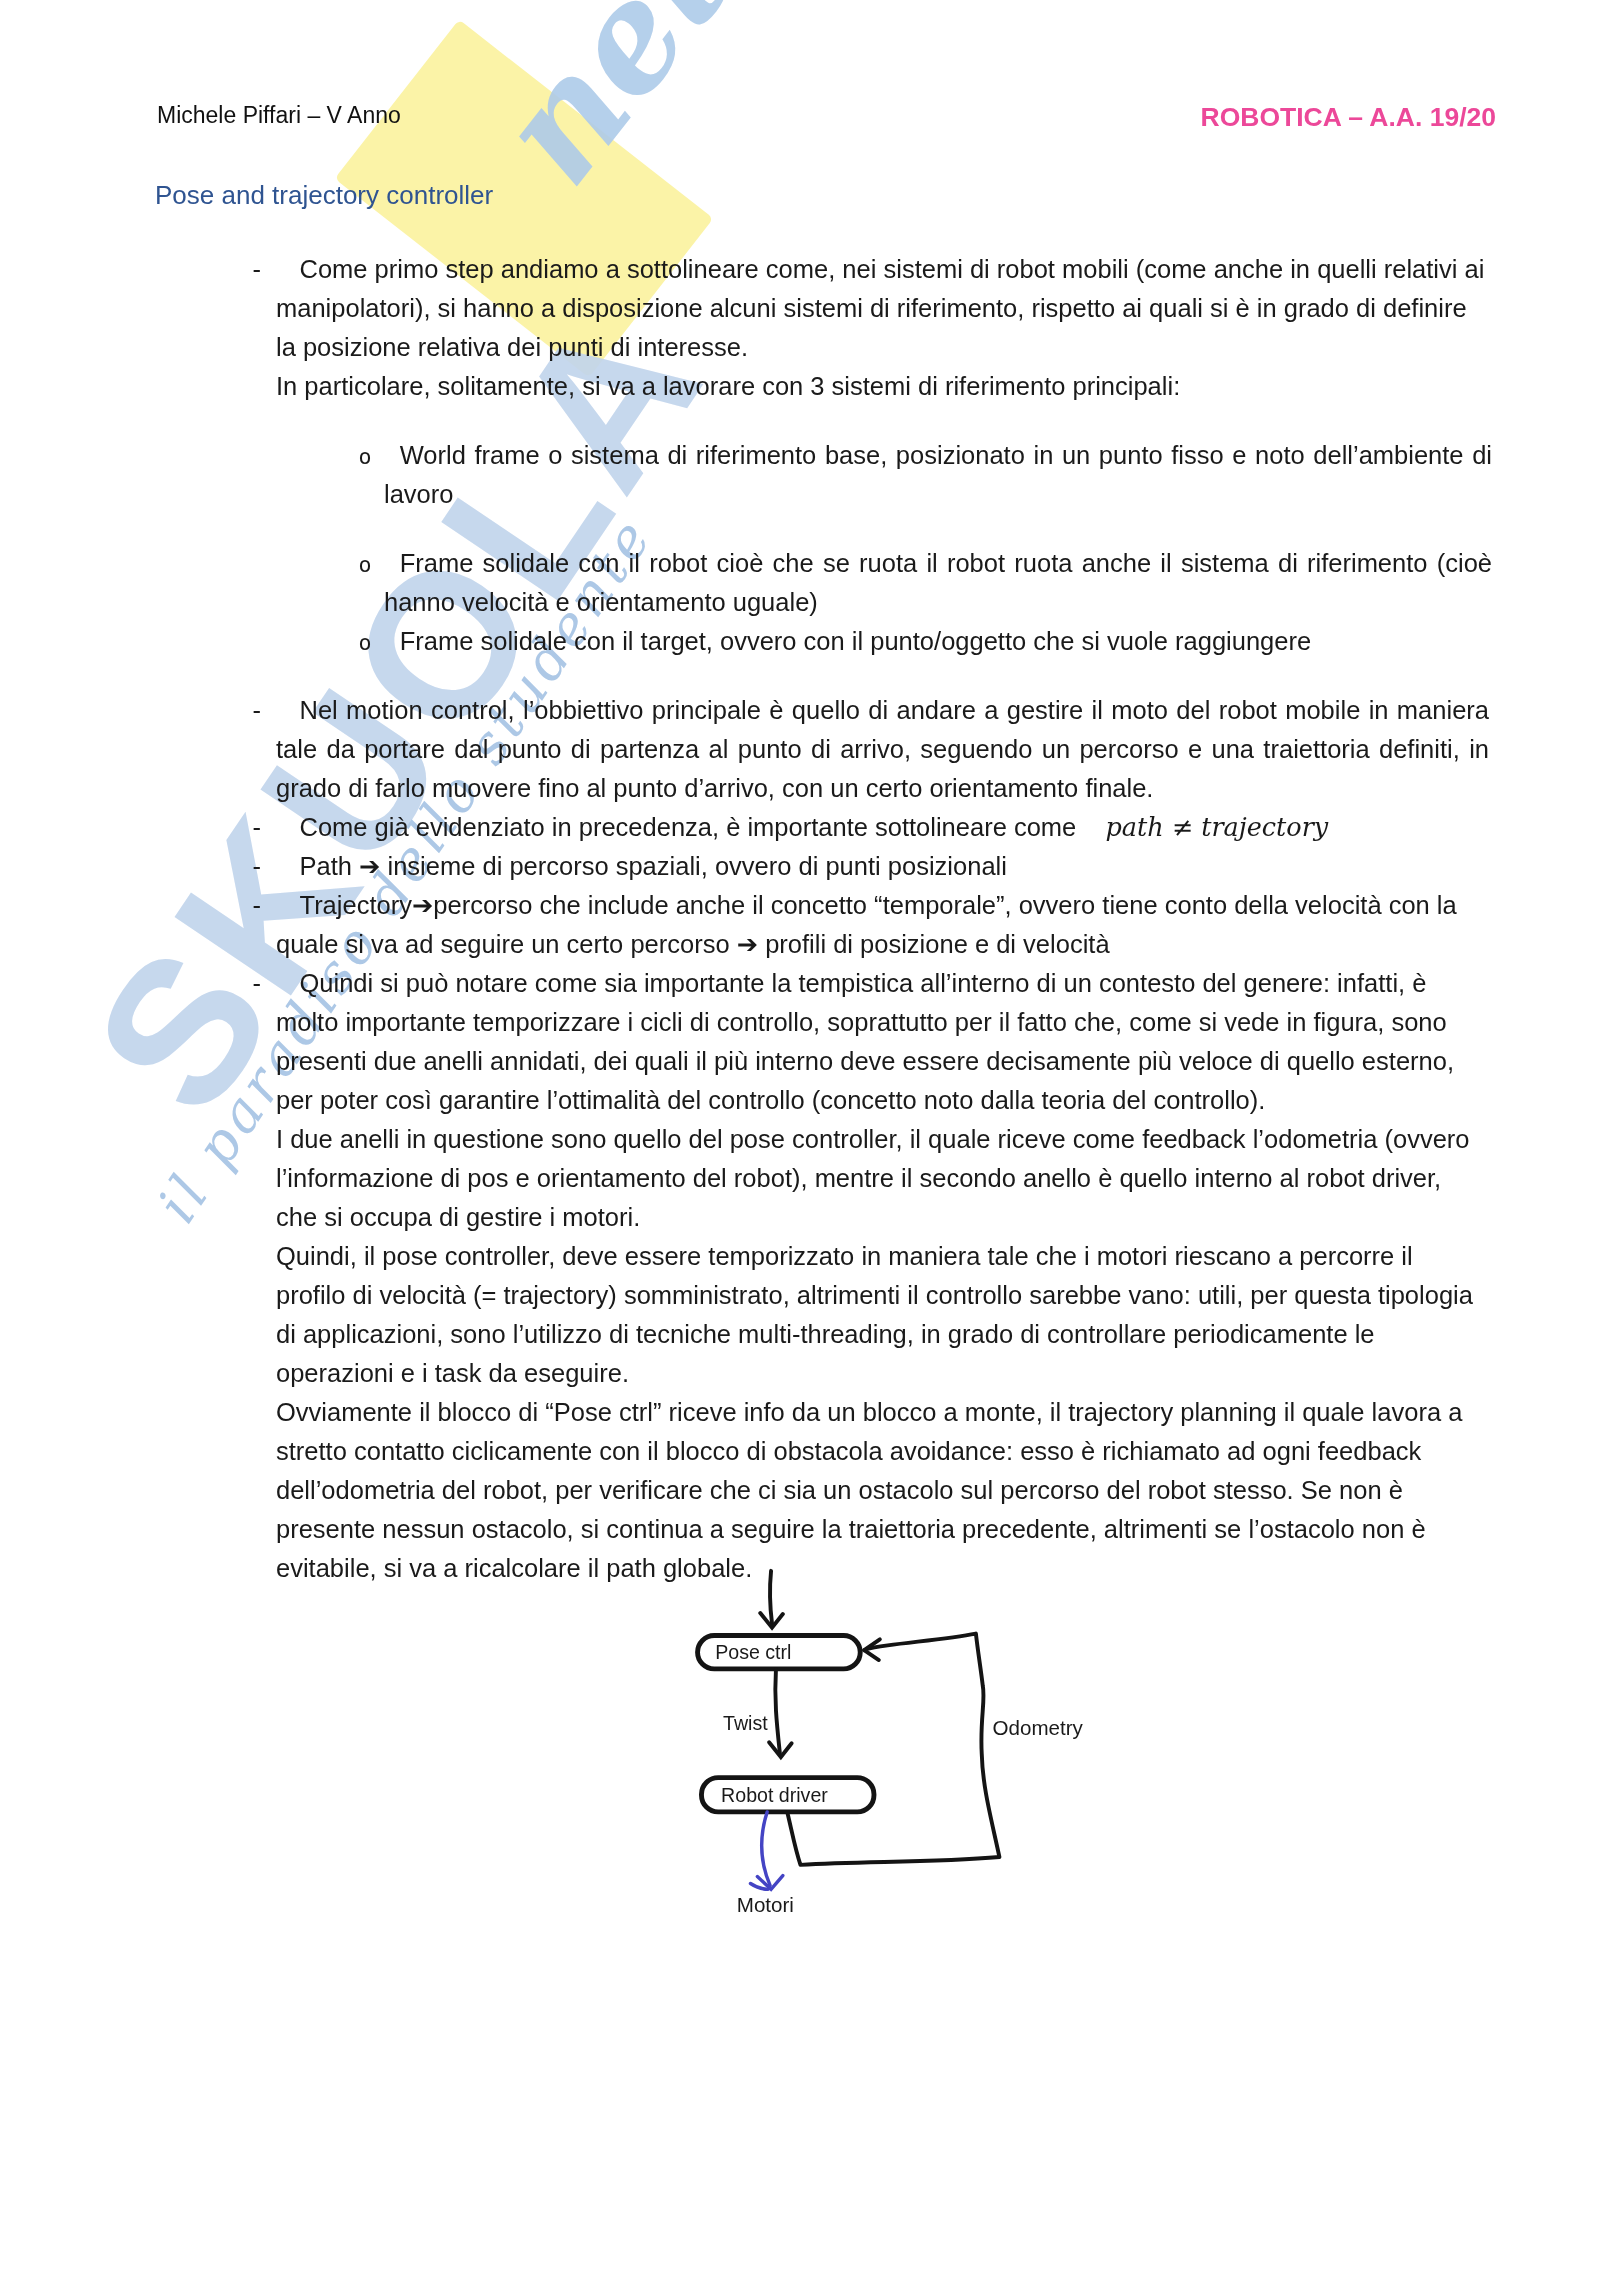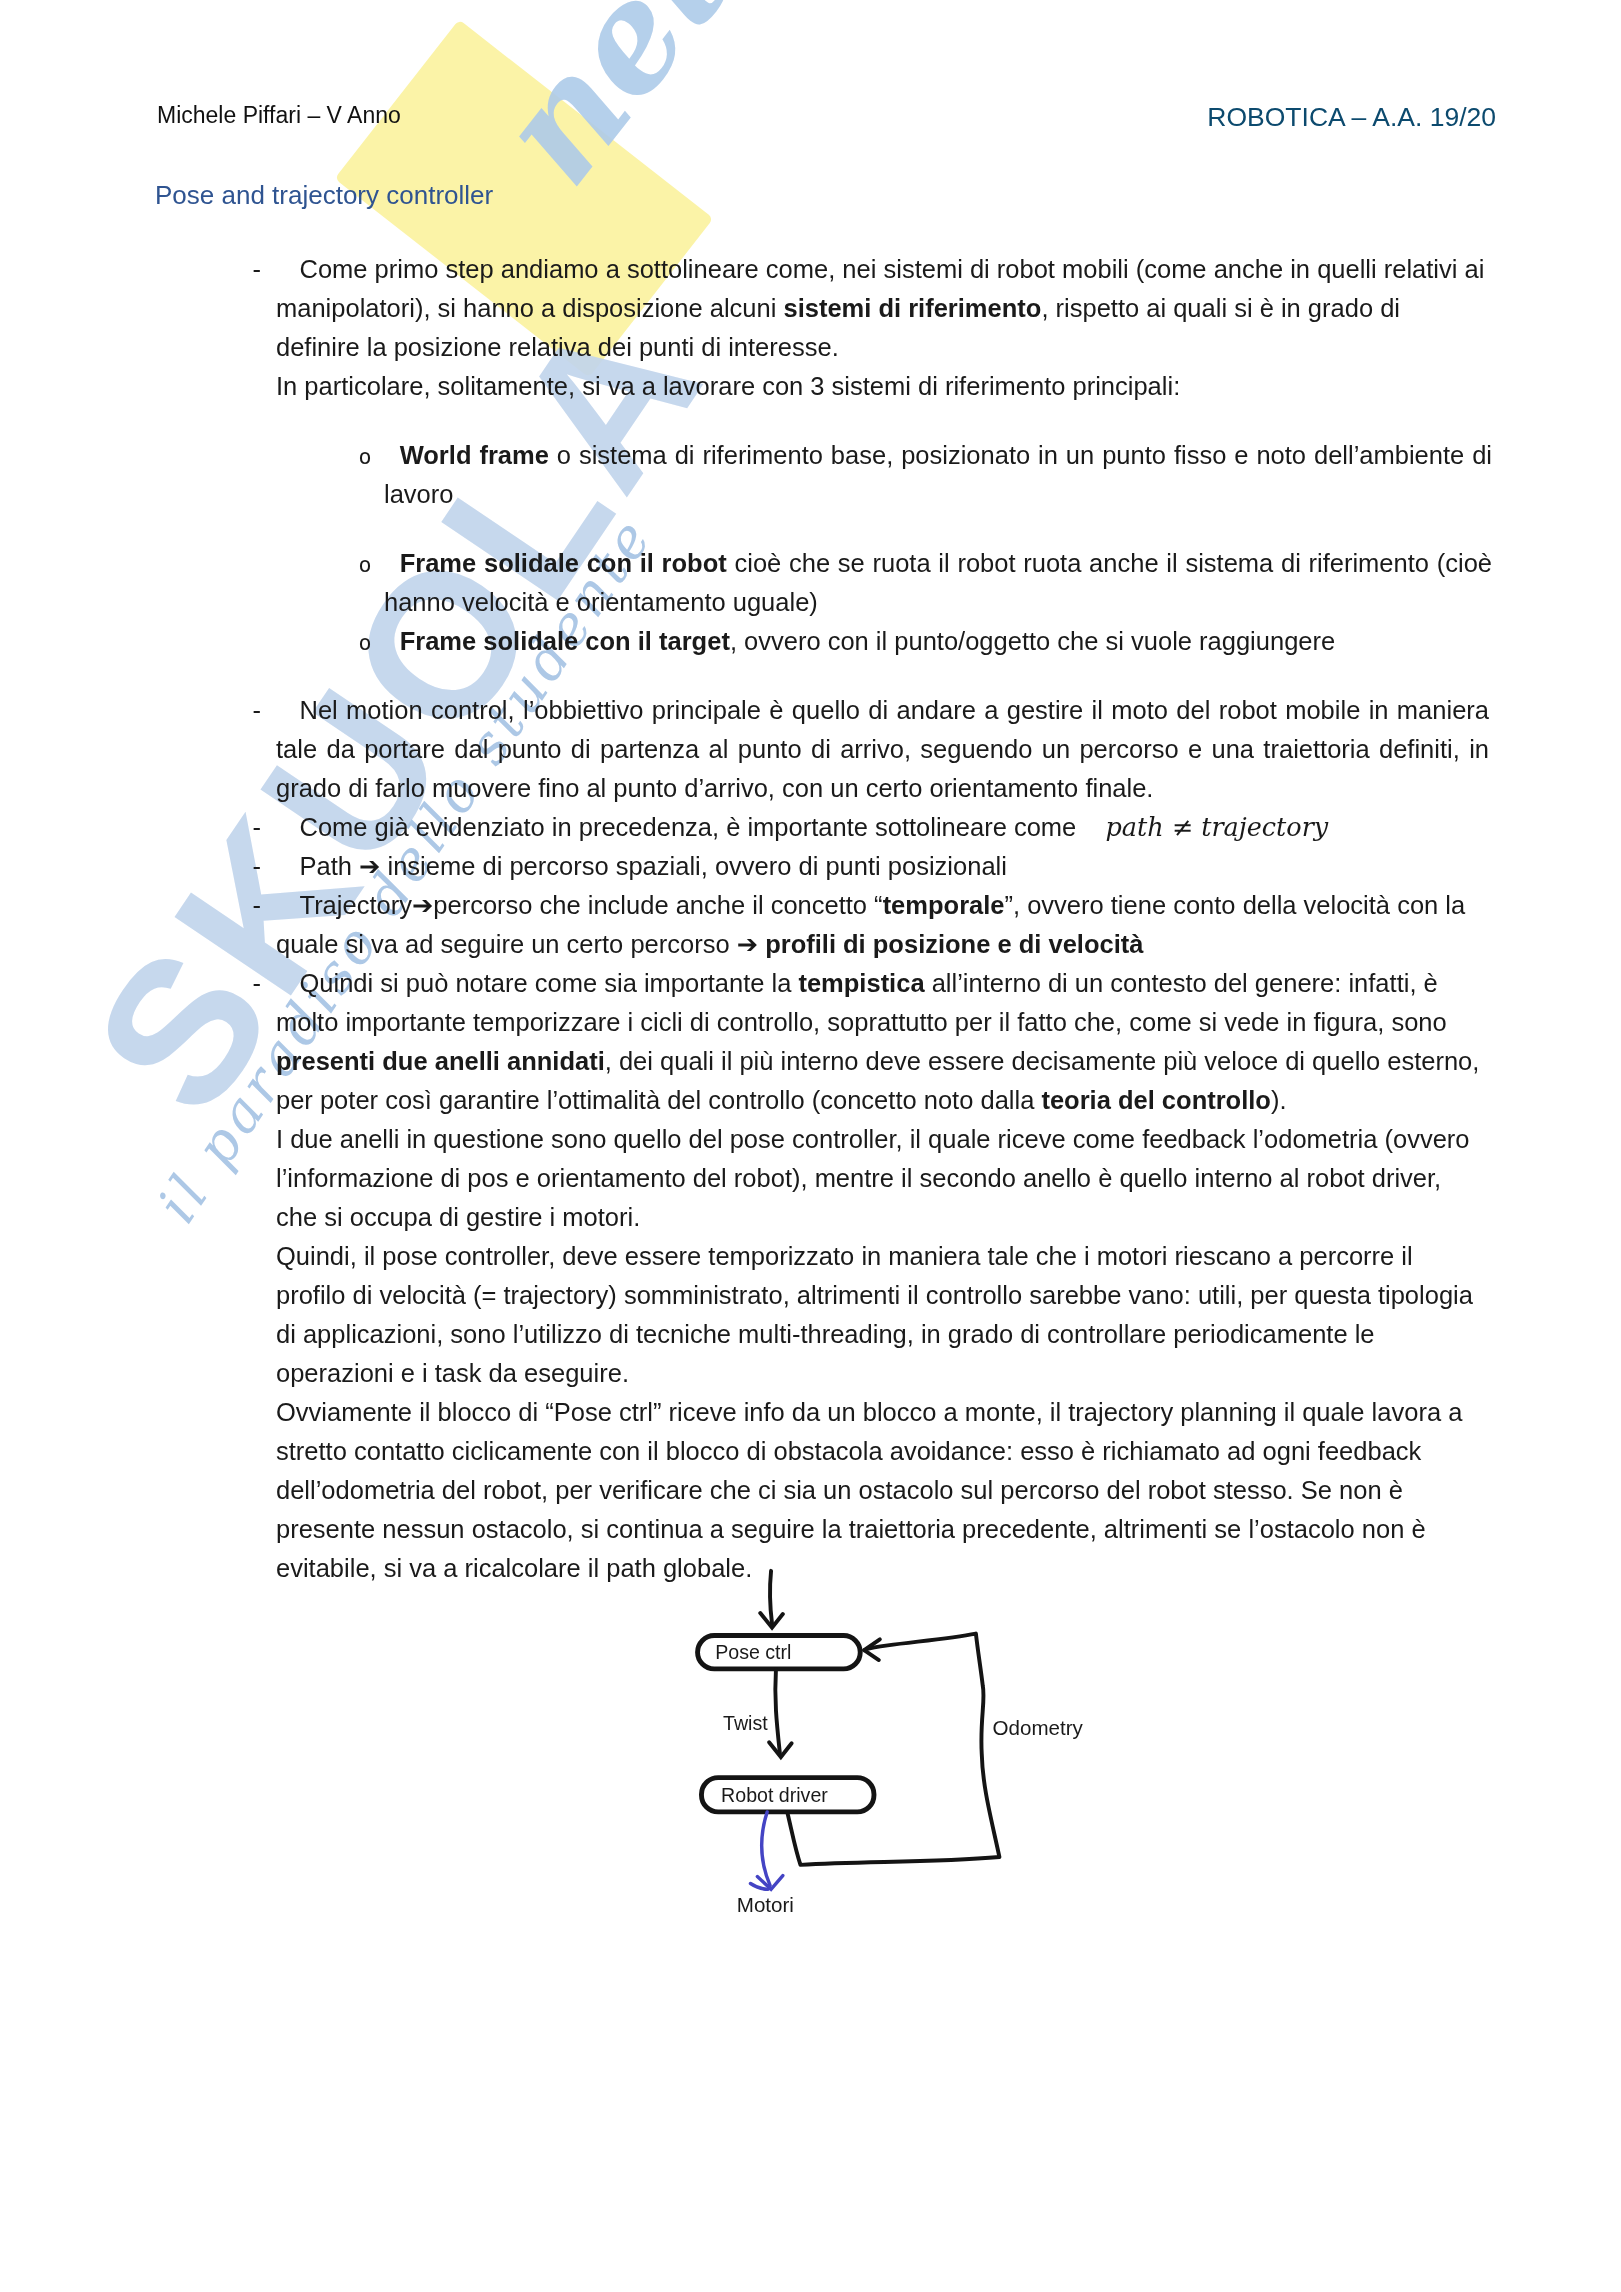--- a/index.html
+++ b/index.html
@@ -32,39 +32,39 @@
     transform:rotate(-56deg); transform-origin:0 0;
     font-family:"DejaVu Serif", serif; font-style:italic;
     font-size:55px; letter-spacing:4.9px; color:#a5c3e4; opacity:.9; white-space:nowrap;
   }
   
   .layer { position:relative; z-index:1; }
   #header-left {
     position:absolute; left:157px; top:102px; font-size:23px; color:#111;
   }
   #header-right {
-    position:absolute; right:125px; top:102px; font-size:26.5px; color:#0c4a6e;
+    position:absolute; right:125px; top:102px; font-size:26.5px; color:#ec4899;font-weight:bold;
   }
   #page-title {
     position:absolute; left:155px; top:180px; font-size:26px; color:#2F5491;
   }
   #bullet-list { position:absolute; left:0; top:250px; width:1621px; }
   .item { position:relative; font-size:25.5px; line-height:39px; }
   .item .text { display:block; }
   .item.l1 { margin-left:276px; width:1213px; }
   .item.l1 .text { text-indent:23.5px; }
   .item.l1 .marker { position:absolute; left:-23.5px; top:0; }
   .item.l2 { margin-left:384px; width:1108px; }
   .item.l2 .text { text-indent:15.7px; }
   .item.l2 .marker {
     position:absolute; left:-25.5px; top:1px;
     font-family:"DejaVu Sans Mono", monospace; font-size:21.6px;
   }
   .item.justify .text { text-align:justify;margin-top:30px; }
-  .seg-b { font-weight:bold; }
+  .seg-b { font-weight:normal; }
   .seg-math { font-family:"DejaVu Serif", serif; font-style:italic;margin-left:22px; }
   
   #diagram { position:absolute; left:627px; top:1563px; width:490px; height:392px; }
   #diagram text { font-family:"Liberation Sans", sans-serif; fill:#1a1a1a; }
 </style>
 </head>
 <body>
 
 <div id="page">
 

